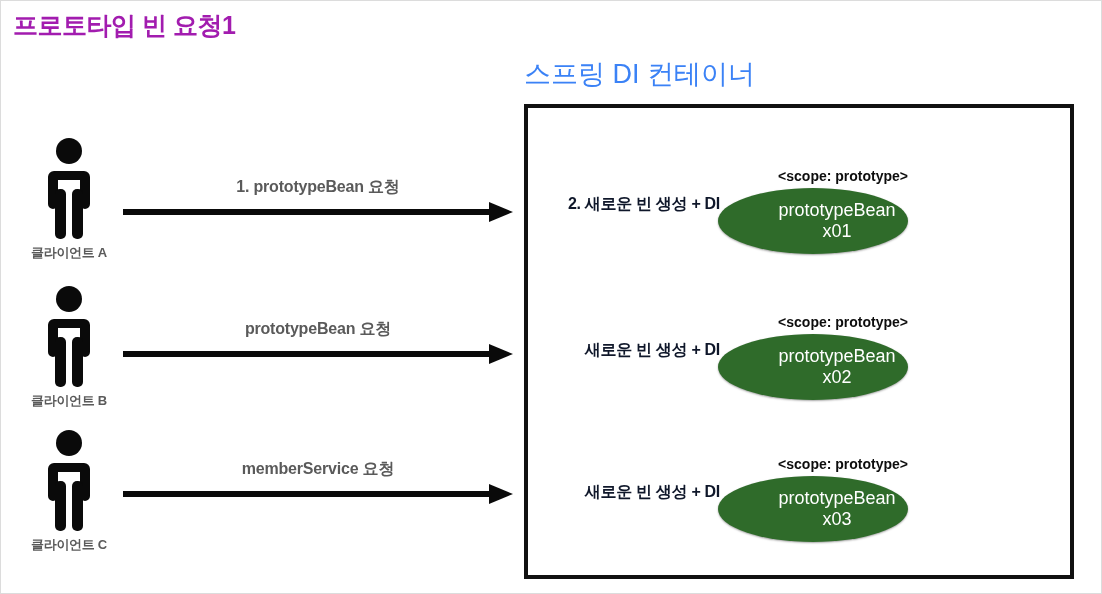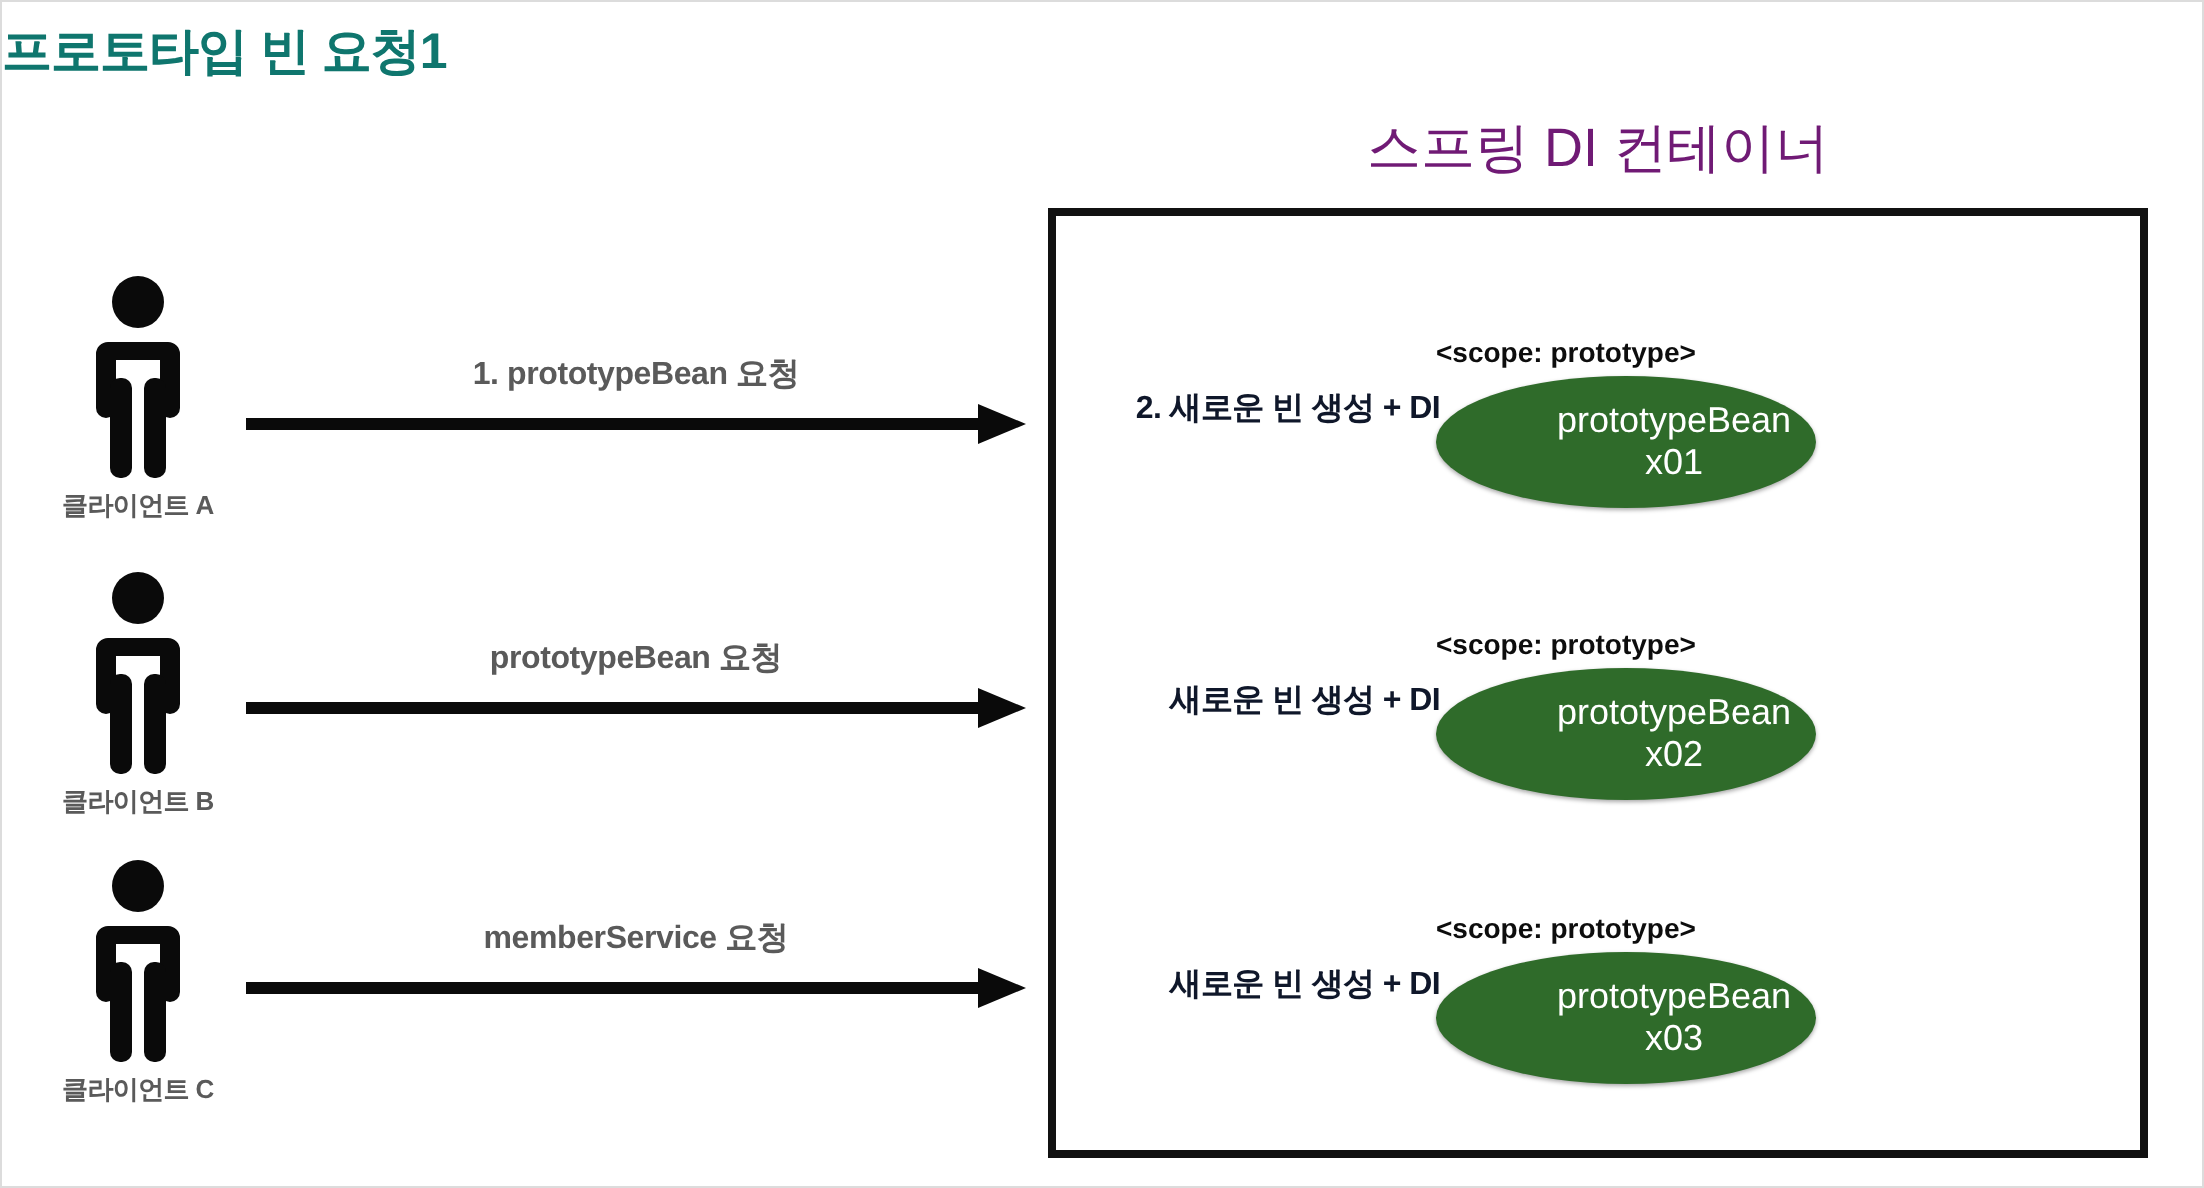--- a/index.html
+++ b/index.html
@@ -17,39 +17,39 @@
     height: 594px;
     background: #ffffff;
     border: 1px solid #dcdcdc;
     box-sizing: border-box;
     overflow: hidden;
   }
 
   
   .page-title {
     position: absolute;
-    left: 0;
+    left: 12px;
     top: 8px;
     font-size: 25px;
     font-weight: bold;
-    color: #0f766e;
+    color: #a21caf;
     letter-spacing: -0.5px;
     white-space: nowrap;
   }
 
   
   .container-title {
     position: absolute;
     left: 523px;
     top: 55px;
     width: 550px;
-    text-align: center;
+    text-align: left;
     font-size: 27px;
     font-weight: normal;
-    color: #701a75;
+    color: #3b82f6;
     white-space: nowrap;
   }
 
   .di-container {
     position: absolute;
     left: 523px;
     top: 103px;
     width: 550px;
     height: 475px;
     border: 4px solid #111111;
@@ -120,21 +120,21 @@
     font-weight: bold;
     color: #0f172a;
     white-space: nowrap;
     letter-spacing: -0.3px;
   }
   .bean-scope {
     position: absolute;
     left: 190px;
     top: 26px;
     width: 190px;
-    text-align: left;
+    text-align: right;
     font-size: 14px;
     font-weight: bold;
     color: #0d0d0d;
     white-space: nowrap;
   }
   .bean-ellipse {
     position: absolute;
     left: 190px;
     top: 46px;
     width: 190px;

